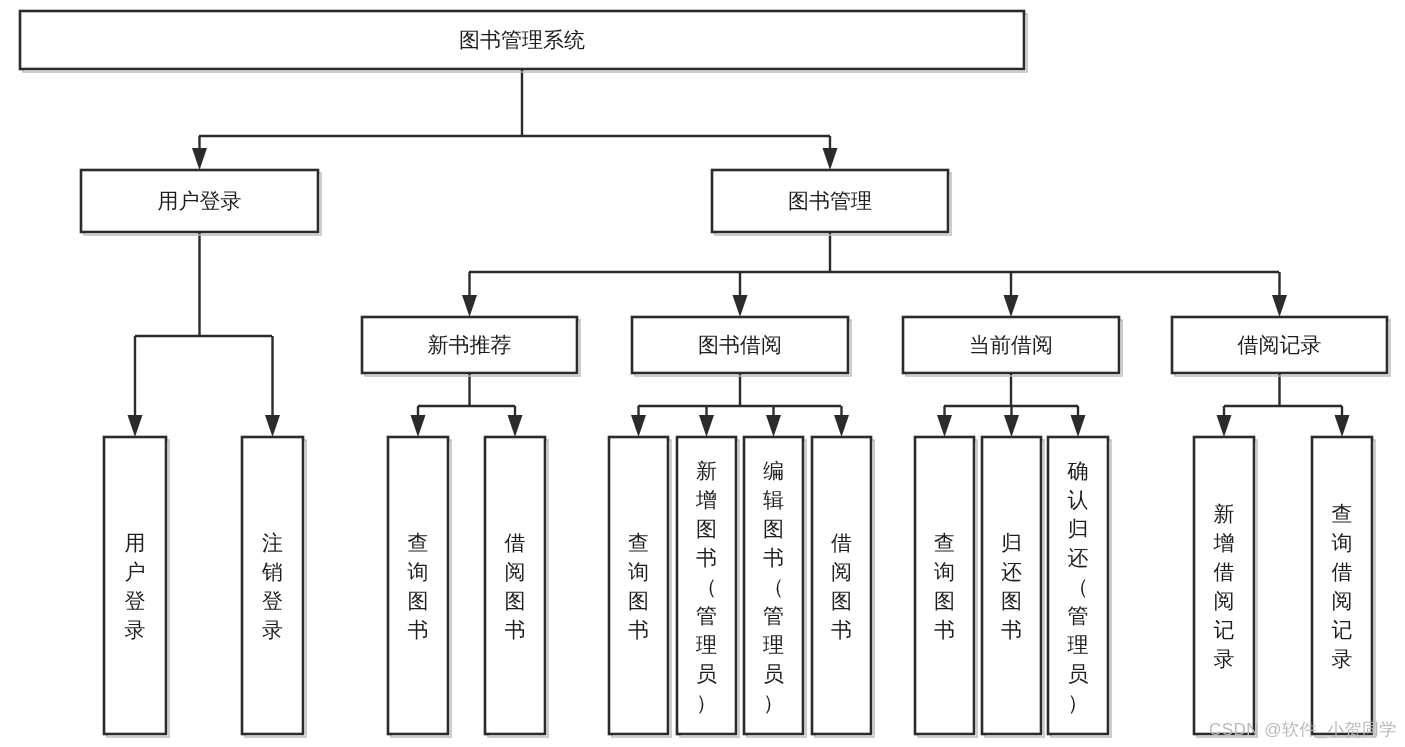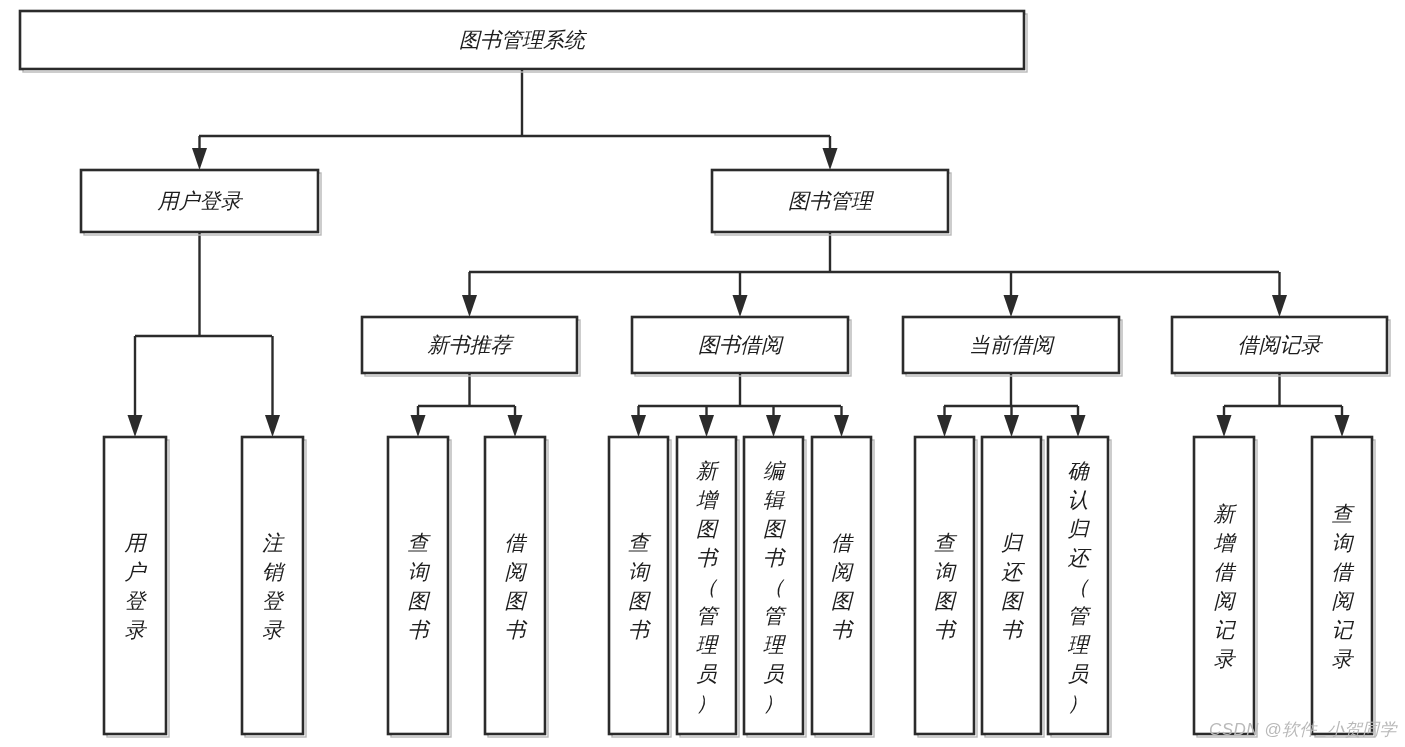--- a/index.html
+++ b/index.html
@@ -12,21 +12,20 @@
     width: 1405px;
     height: 747px;
     font-family: "Liberation Sans", "DejaVu Sans", sans-serif;
     overflow: hidden;
     position: relative;
   }
   #diagram-root {
     position: relative;
     width: 1405px;
     height: 747px;
-    font-style: italic;
   }
   svg.diagram-canvas {
     position: absolute;
     top: 0;
     left: 0;
     width: 1405px;
     height: 747px;
     display: block;
   }
   .node-box {

